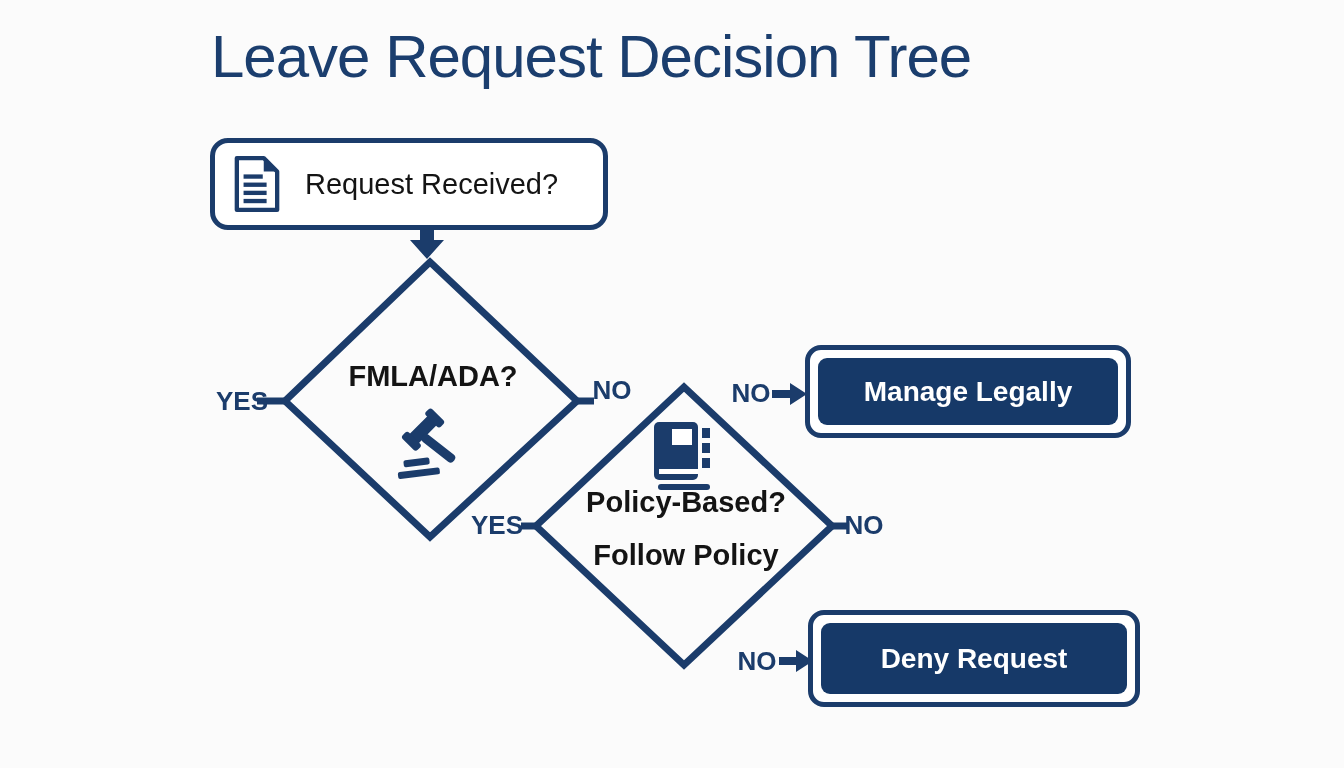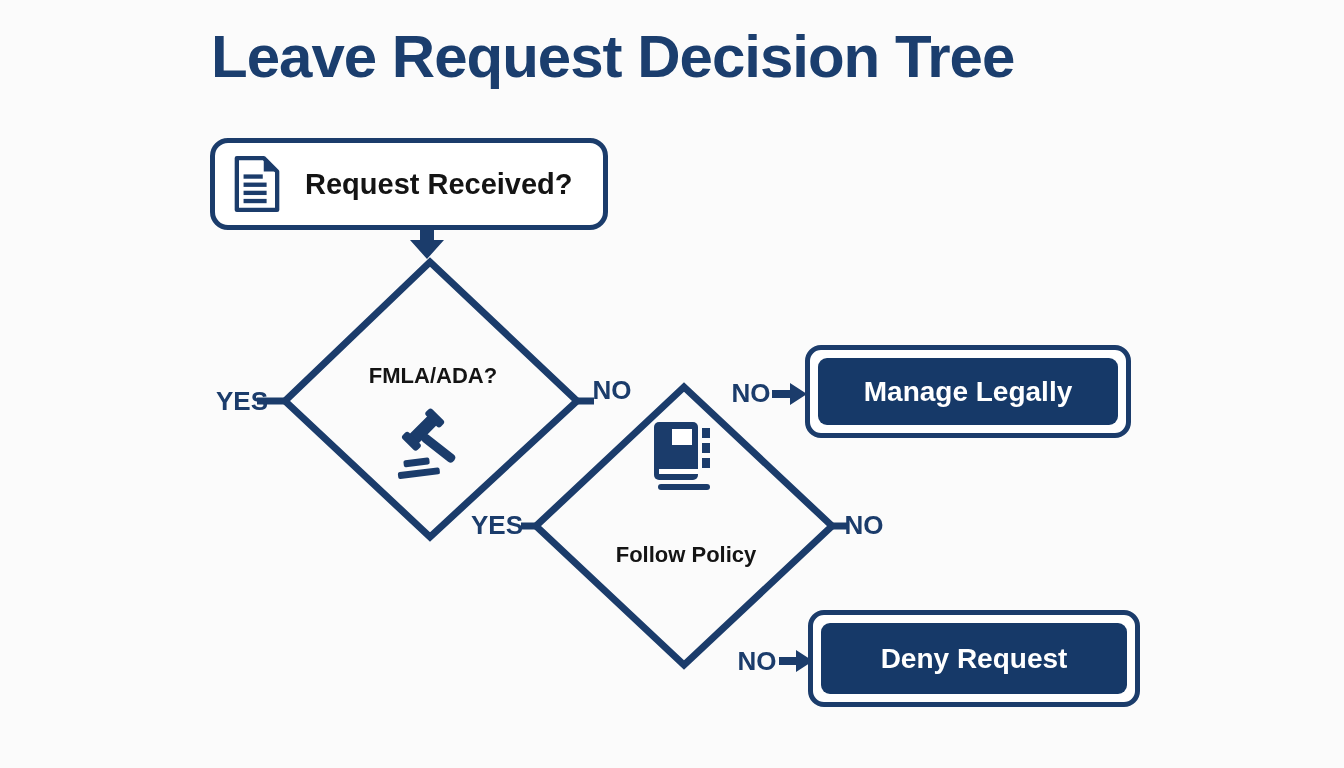--- a/index.html
+++ b/index.html
@@ -3,39 +3,39 @@
 <meta charset="utf-8">
 <style>
   html,body{margin:0;padding:0;background:#fbfbfb;}
   .canvas{
     position:relative;width:1344px;height:768px;overflow:hidden;
     background:#fbfbfb;
     font-family:"Liberation Sans", sans-serif;
   }
   .title{
     position:absolute;left:211px;top:22px;margin:0;
-    font-size:60px;font-weight:bold;color:#1b3e6e;letter-spacing:-1px;
+    font-size:60px;font-weight:normal;color:#1b3e6e;letter-spacing:-1px;
     white-space:nowrap;
   }
   .wires{position:absolute;left:0;top:0;width:1344px;height:768px;}
 
   .start-box{
     position:absolute;left:210px;top:138px;width:398px;height:92px;
     box-sizing:border-box;border:5px solid #1b3c6b;border-radius:18px;
     background:#ffffff;display:flex;align-items:center;gap:24px;
     padding-left:18px;
   }
   .start-box .label{
-    font-size:29px;font-weight:bold;color:#141414;white-space:nowrap;
+    font-size:29px;font-weight:normal;color:#141414;white-space:nowrap;
   }
   .icon{display:flex;align-items:center;justify-content:center;}
 
   .diamond-text{
     position:absolute;transform:translate(-50%,-50%);
-    font-size:22px;font-weight:bold;color:#141414;white-space:nowrap;
+    font-size:29px;font-weight:bold;color:#141414;white-space:nowrap;
   }
   .branch-label{
     position:absolute;transform:translate(-50%,-50%);
     font-size:26px;font-weight:bold;color:#1b3c6b;white-space:nowrap;
   }
   .float-icon{position:absolute;}
 
   .outcome{
     position:absolute;box-sizing:border-box;
     border:5px solid #1b3c6b;border-radius:16px;background:#ffffff;
@@ -117,20 +117,21 @@
         <rect x="6" y="6" width="44" height="58" rx="5"></rect>
         <rect x="54" y="12" width="8" height="10"></rect>
         <rect x="54" y="27" width="8" height="10"></rect>
         <rect x="54" y="42" width="8" height="10"></rect>
         <rect x="10" y="68" width="52" height="6" rx="3"></rect>
       </g>
       <rect x="24" y="13" width="20" height="16" fill="#ffffff"></rect>
       <rect x="11" y="53" width="39" height="5" fill="#ffffff"></rect>
     </svg>
   </span>
+  <div class="diamond-text" style="left:686px;top:502px;">Policy-Based?</div>
   <div class="diamond-text" style="left:686px;top:555px;text-align:right;">Follow Policy</div>
 
   <div class="branch-label" style="left:497px;top:525px;">YES</div>
   <div class="branch-label" style="left:864px;top:525px;">NO</div>
 
   <div class="branch-label" style="left:751px;top:393px;">NO</div>
   <div class="branch-label" style="left:757px;top:661px;">NO</div>
 
   <div class="outcome outcome-manage">
     <div class="outcome-inner">

